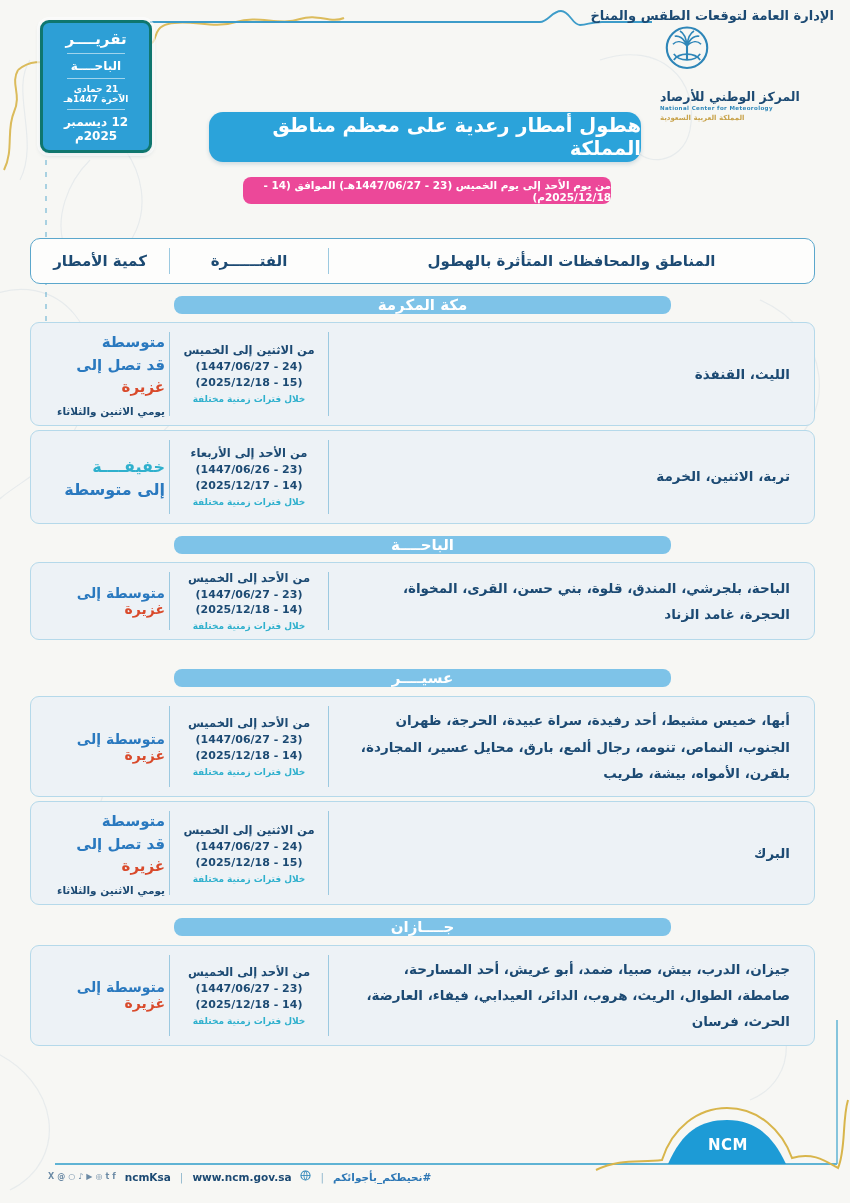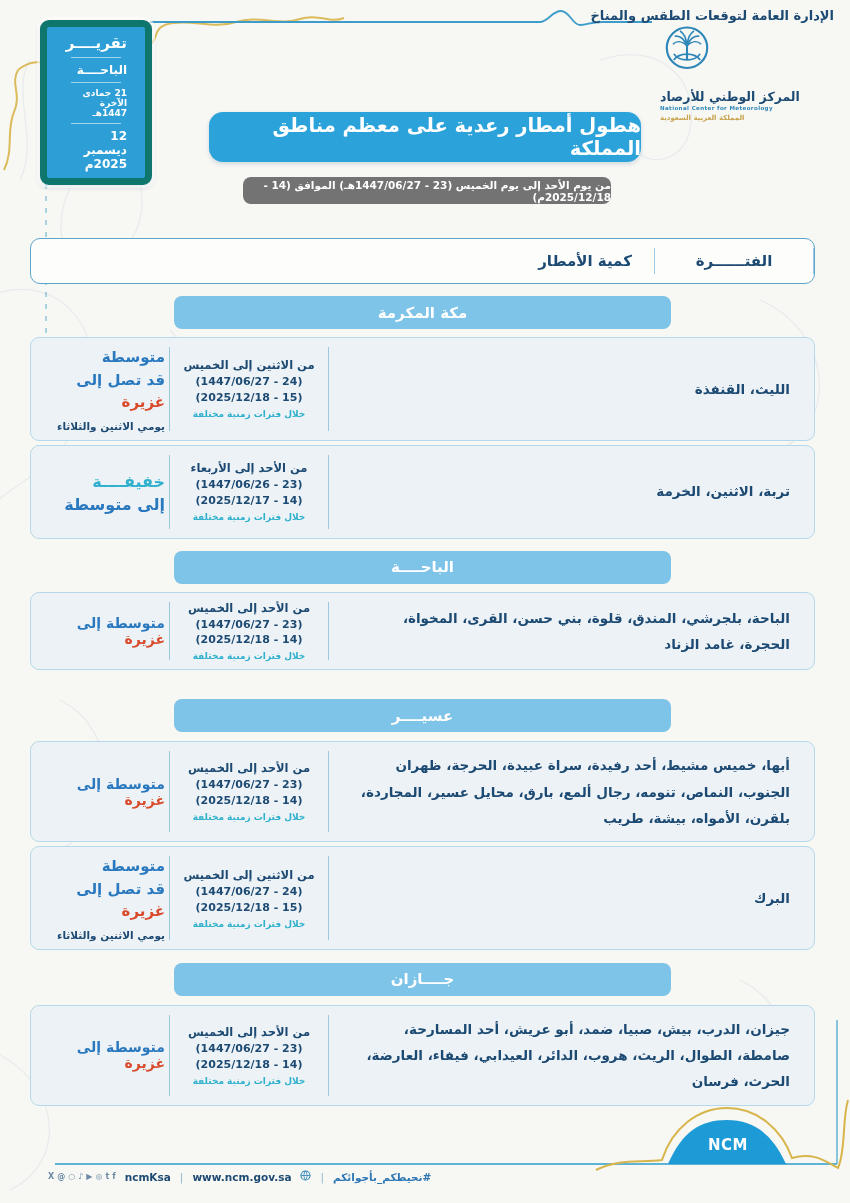--- a/index.html
+++ b/index.html
@@ -7,23 +7,23 @@
   .page{
     position:relative;width:850px;height:1203px;margin:0 auto;
     background:#f7f7f4;overflow:hidden;direction:rtl;
     font-family:"DejaVu Sans","Liberation Sans",sans-serif;
   }
   svg.decor{position:absolute;inset:0;width:850px;height:1203px;pointer-events:none;}
 
   
   .badge{
     position:absolute;left:40px;top:20px;width:112px;
-    background:#2d9fd6;border:7px solid #0f766e;border-radius:9px;
+    background:#2d9fd6;border:3px solid #0f766e;border-radius:9px;
     box-shadow:0 0 0 3px rgba(255,255,255,.6),0 2px 5px rgba(30,80,110,.25);
-    padding:7px 18px;color:#fff;text-align:right;z-index:3;
+    padding:7px 18px;color:#fff;text-align:center;z-index:3;
   }
   .badge .b1{font-size:15px;font-weight:bold;letter-spacing:1px;}
   .badge .b2{font-size:12px;font-weight:bold;}
   .badge .b3{font-size:9px;font-weight:bold;}
   .badge .b4{font-size:12px;font-weight:bold;}
   .badge .sep{border-top:1px solid rgba(255,255,255,.55);margin:5px 6px;}
 
   
   .dept{position:absolute;right:16px;top:8px;font-size:13px;font-weight:bold;color:#1c4a73;z-index:3;}
   .logo{position:absolute;left:660px;top:24px;width:172px;text-align:left;z-index:3;}
@@ -32,39 +32,39 @@
   .logo .ksa{font-size:7px;font-weight:bold;color:#c8a34b;margin-top:3px;letter-spacing:1px;}
 
   
   .title-banner{
     position:absolute;left:209px;top:112px;width:432px;height:50px;z-index:3;
     background:#2ba3da;border-radius:14px;display:flex;align-items:center;justify-content:center;
     color:#fff;font-size:19.5px;font-weight:bold;box-shadow:0 2px 4px rgba(40,100,140,.2);
   }
   .sub-banner{
     position:absolute;left:243px;top:177px;width:368px;height:27px;z-index:3;
-    background:#737373;border-radius:8px;display:flex;align-items:center;justify-content:center;
+    background:#ec4899;border-radius:8px;display:flex;align-items:center;justify-content:center;
     color:#fff;font-size:10.5px;font-weight:bold;
   }
 
   
   .content{position:absolute;left:30px;top:238px;width:785px;z-index:2;}
   .thead{
     display:flex;align-items:stretch;height:46px;background:#fdfdfc;
     border:1.5px solid #5ba7cc;border-radius:10px;
     color:#1c4a73;font-weight:bold;font-size:15px;
   }
   .thead .hc{display:flex;align-items:center;justify-content:center;}
   .hc-regions{flex:1;}
   .hc-period{width:158px;flex:none;}
   .hc-amount{width:138px;flex:none;}
   .vsep{width:1px;background:#9cc9e0;margin:9px 0;flex:none;}
 
   .secbar{
-    width:497px;height:33px;margin:0 auto;background:#7ec3e8;border-radius:8px;
+    width:497px;height:18px;margin:0 auto;background:#7ec3e8;border-radius:8px;
     display:flex;align-items:center;justify-content:center;color:#fff;font-size:15px;font-weight:bold;
   }
   .row{
     display:flex;align-items:stretch;background:#edf2f6;
     border:1.3px solid #b5d9ea;border-radius:9px;
   }
   .cell{display:flex;flex-direction:column;justify-content:center;}
   .c-regions{flex:1;padding:10px 24px;color:#1c4a73;font-weight:bold;font-size:13.5px;line-height:1.95;text-align:right;}
   .c-period{width:158px;flex:none;text-align:center;padding:8px 2px;}
   .c-amount{width:138px;flex:none;text-align:right;padding:8px 4px;}
@@ -155,20 +155,21 @@
     <div class="en">National Center for Meteorology</div>
     <div class="ksa">المملكة العربية السعودية</div>
   </div>
 
   <div class="title-banner">هطول أمطار رعدية على معظم مناطق المملكة</div>
   <div class="sub-banner">من يوم الأحد إلى يوم الخميس (23 - 1447/06/27هـ) الموافق (14 - 2025/12/18م)</div>
 
   <div class="content">
 
     <div class="thead">
+      <div class="hc hc-regions">المناطق والمحافظات المتأثرة بالهطول</div>
       <div class="vsep"></div>
       <div class="hc hc-period">الفتــــــرة</div>
       <div class="vsep"></div>
       <div class="hc hc-amount">كمية الأمطار</div>
     </div>
 
     <div class="secbar mt12">مكة المكرمة</div>
 
     <div class="row mt8 h96">
       <div class="cell c-regions">الليث، القنفذة</div>

